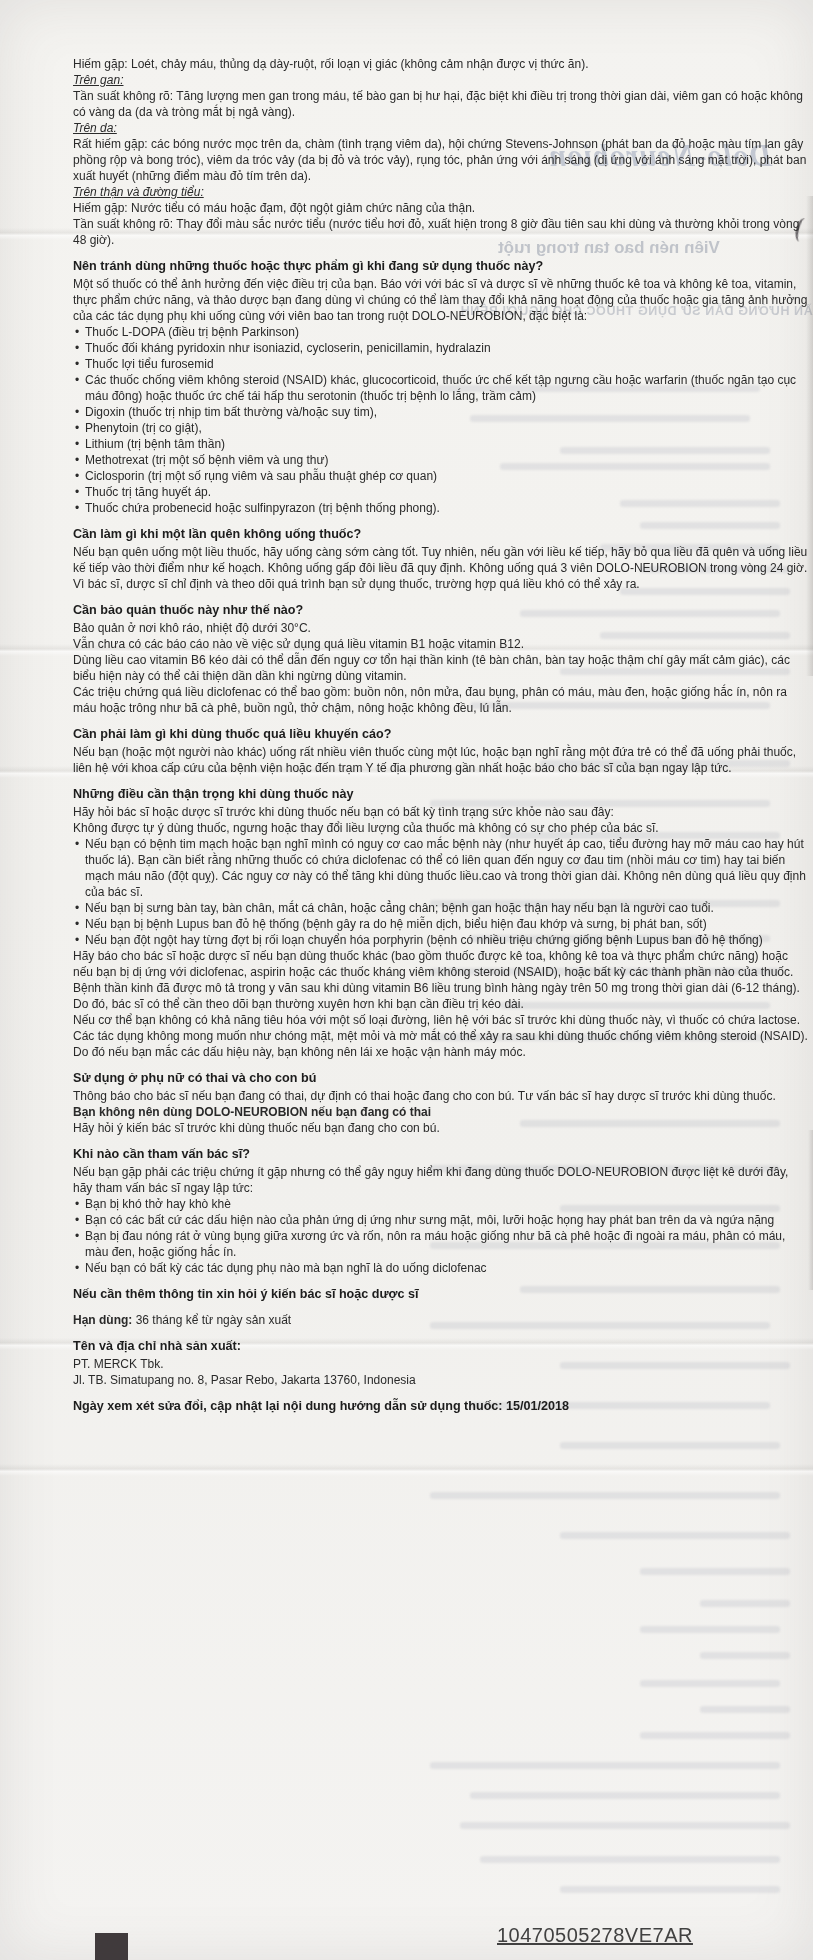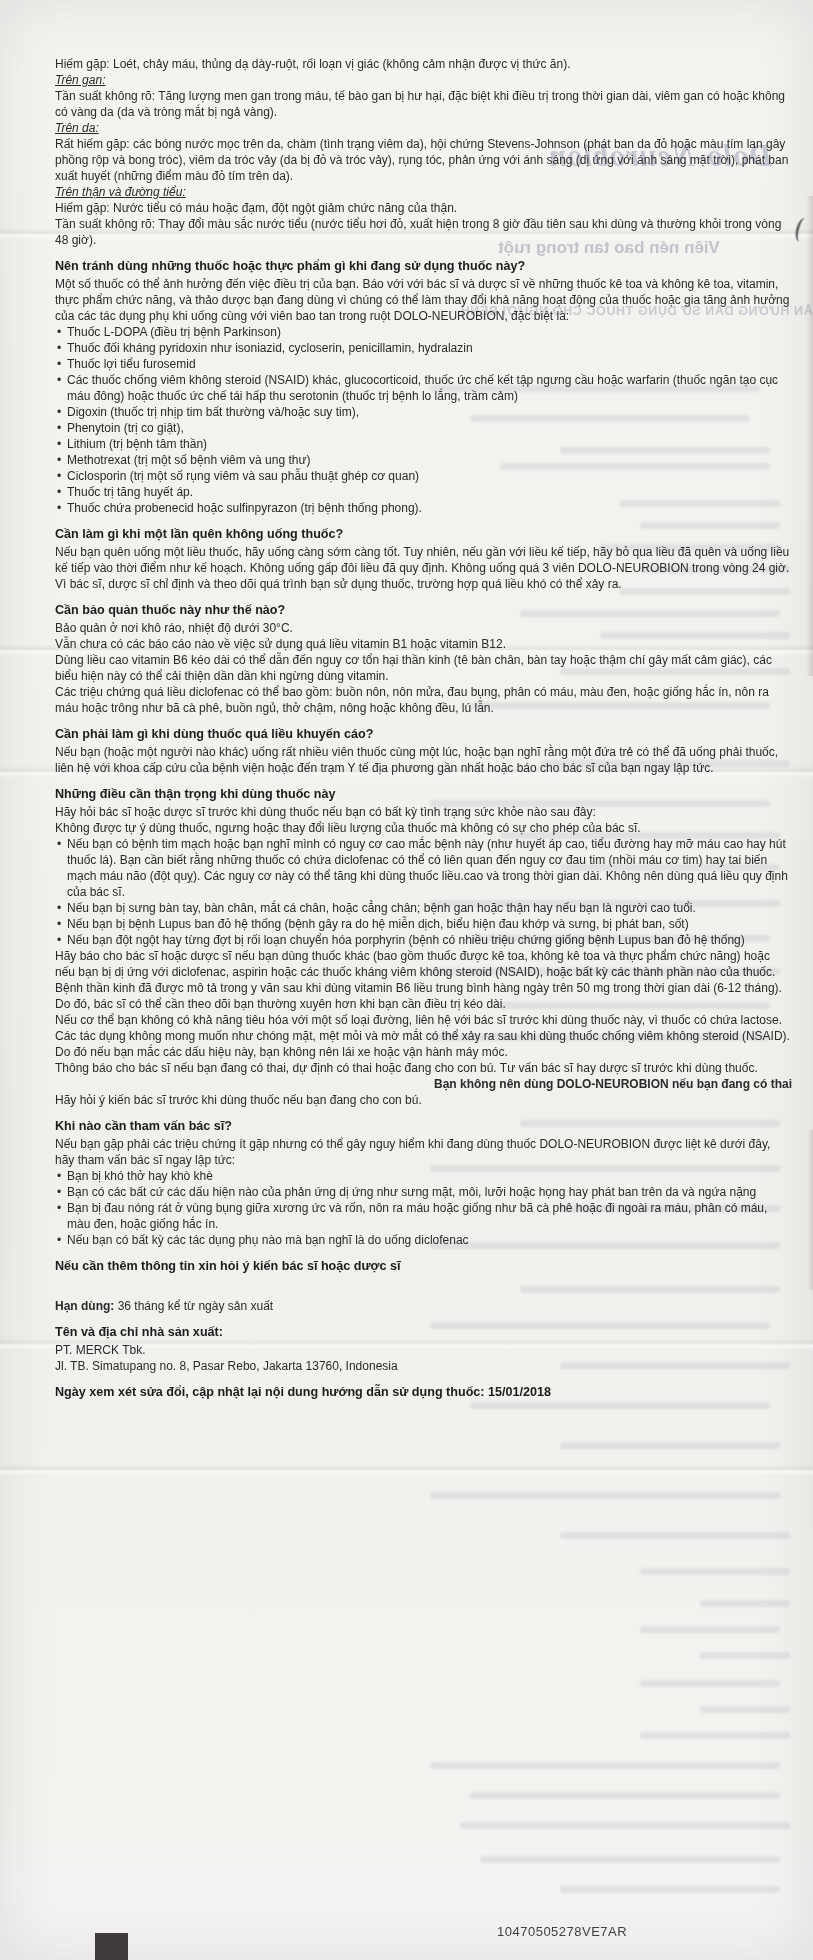--- a/index.html
+++ b/index.html
@@ -14,31 +14,31 @@
   
   .ghost{position:absolute;transform:scaleX(-1);color:rgba(116,128,152,.42);filter:blur(.7px);
          white-space:nowrap;pointer-events:none;}
   .ghost-brand{font-family:"Liberation Serif","DejaVu Serif",serif;font-weight:bold;font-style:italic;font-size:31px;letter-spacing:1px;color:rgba(122,136,164,.40);}
   .ghost-sub{font-weight:bold;font-size:17px;color:rgba(108,118,140,.38);}
   .ghost-head{font-weight:bold;font-size:12.5px;letter-spacing:.6px;color:rgba(108,118,140,.32);}
   .ghost-line{position:absolute;height:7px;border-radius:3px;background:rgba(122,130,150,.14);filter:blur(1px);pointer-events:none;}
   .ink-mark{position:absolute;left:796px;top:218px;width:9px;height:24px;border-left:3px solid rgba(70,66,70,.75);
             border-radius:60% 40% 50% 60%;transform:rotate(14deg);filter:blur(.4px);}
   
-  .doc{position:absolute;left:55px;top:56px;width:737px;color:#2a2a2a;font-size:12px;line-height:16px;}
+  .doc{position:absolute;left:73px;top:56px;width:737px;color:#2a2a2a;font-size:12px;line-height:16px;}
   .doc p{margin:0;}
   .doc .h{font-weight:bold;color:#1c1c1c;font-size:12.6px;margin:10px 0 2px;}
   .doc .sub{font-style:italic;text-decoration:underline;}
-  .doc .t.bold{font-weight:bold;text-align:right;}
-  .doc .t.gap{margin-top:24px;}
+  .doc .t.bold{font-weight:bold;}
+  .doc .t.gap{margin-top:10px;}
   .doc .b{position:relative;padding-left:12px;}
   .doc .b .dot{position:absolute;left:2px;top:0;}
   
   .reg-square{position:absolute;left:95px;top:1933px;width:33px;height:27px;background:#403a3c;}
-  .doc-code{position:absolute;left:497px;top:1924px;font-size:13px;color:#414141;letter-spacing:.5px;}
+  .doc-code{position:absolute;left:497px;top:1924px;font-size:20px;color:#414141;letter-spacing:.5px;text-decoration:underline;}
 </style>
 </head>
 <body>
 
 <div class="page">
 
   <div class="ghost ghost-brand" style="left:548px;top:138px;">Dolo-Neurobion</div>
   <div class="ghost ghost-sub" style="left:498px;top:238px;">Viên nén bao tan trong ruột</div>
   <div class="ghost ghost-head" style="left:460px;top:304px;">PHẦN HƯỚNG DẪN SỬ DỤNG THUỐC CHO NGƯỜI BỆNH</div>
   <div id="ghost-lines">
@@ -134,20 +134,21 @@
       <p class="t">Hãy hỏi bác sĩ hoặc dược sĩ trước khi dùng thuốc nếu bạn có bất kỳ tình trạng sức khỏe nào sau đây:</p>
       <p class="t">Không được tự ý dùng thuốc, ngưng hoặc thay đổi liều lượng của thuốc mà không có sự cho phép của bác sĩ.</p>
       <p class="b"><span class="dot">•</span><span>Nếu bạn có bệnh tim mạch hoặc bạn nghĩ mình có nguy cơ cao mắc bệnh này (như huyết áp cao, tiểu đường hay mỡ máu cao hay hút thuốc lá). Bạn cần biết rằng những thuốc có chứa diclofenac có thể có liên quan đến nguy cơ đau tim (nhồi máu cơ tim) hay tai biến mạch máu não (đột quỵ). Các nguy cơ này có thể tăng khi dùng thuốc liều.cao và trong thời gian dài. Không nên dùng quá liều quy định của bác sĩ.</span></p>
       <p class="b"><span class="dot">•</span><span>Nếu bạn bị sưng bàn tay, bàn chân, mắt cá chân, hoặc cẳng chân; bệnh gan hoặc thận hay nếu bạn là người cao tuổi.</span></p>
       <p class="b"><span class="dot">•</span><span>Nếu bạn bị bệnh Lupus ban đỏ hệ thống (bệnh gây ra do hệ miễn dịch, biểu hiện đau khớp và sưng, bị phát ban, sốt)</span></p>
       <p class="b"><span class="dot">•</span><span>Nếu bạn đột ngột hay từng đợt bị rối loạn chuyển hóa porphyrin (bệnh có nhiều triệu chứng giống bệnh Lupus ban đỏ hệ thống)</span></p>
       <p class="t">Hãy báo cho bác sĩ hoặc dược sĩ nếu bạn dùng thuốc khác (bao gồm thuốc được kê toa, không kê toa và thực phẩm chức năng) hoặc nếu bạn bị dị ứng với diclofenac, aspirin hoặc các thuốc kháng viêm không steroid (NSAID), hoặc bất kỳ các thành phần nào của thuốc.</p>
       <p class="t">Bệnh thần kinh đã được mô tả trong y văn sau khi dùng vitamin B6 liều trung bình hàng ngày trên 50 mg trong thời gian dài (6-12 tháng). Do đó, bác sĩ có thể cần theo dõi bạn thường xuyên hơn khi bạn cần điều trị kéo dài.</p>
       <p class="t">Nếu cơ thể bạn không có khả năng tiêu hóa với một số loại đường, liên hệ với bác sĩ trước khi dùng thuốc này, vì thuốc có chứa lactose.</p>
       <p class="t">Các tác dụng không mong muốn như chóng mặt, mệt mỏi và mờ mắt có thể xảy ra sau khi dùng thuốc chống viêm không steroid (NSAID). Do đó nếu bạn mắc các dấu hiệu này, bạn không nên lái xe hoặc vận hành máy móc.</p>
+      <p class="h">Sử dụng ở phụ nữ có thai và cho con bú</p>
       <p class="t">Thông báo cho bác sĩ nếu bạn đang có thai, dự định có thai hoặc đang cho con bú. Tư vấn bác sĩ hay dược sĩ trước khi dùng thuốc.</p>
       <p class="t bold">Bạn không nên dùng DOLO-NEUROBION nếu bạn đang có thai</p>
       <p class="t">Hãy hỏi ý kiến bác sĩ trước khi dùng thuốc nếu bạn đang cho con bú.</p>
       <p class="h">Khi nào cần tham vấn bác sĩ?</p>
       <p class="t">Nếu bạn gặp phải các triệu chứng ít gặp nhưng có thể gây nguy hiểm khi đang dùng thuốc DOLO-NEUROBION được liệt kê dưới đây, hãy tham vấn bác sĩ ngay lập tức:</p>
       <p class="b"><span class="dot">•</span><span>Bạn bị khó thở hay khò khè</span></p>
       <p class="b"><span class="dot">•</span><span>Bạn có các bất cứ các dấu hiện nào của phản ứng dị ứng như sưng mặt, môi, lưỡi hoặc họng hay phát ban trên da và ngứa nặng</span></p>
       <p class="b"><span class="dot">•</span><span>Bạn bị đau nóng rát ở vùng bụng giữa xương ức và rốn, nôn ra máu hoặc giống như bã cà phê hoặc đi ngoài ra máu, phân có máu, màu đen, hoặc giống hắc ín.</span></p>
       <p class="b"><span class="dot">•</span><span>Nếu bạn có bất kỳ các tác dụng phụ nào mà bạn nghĩ là do uống diclofenac</span></p>
       <p class="h">Nếu cần thêm thông tin xin hỏi ý kiến bác sĩ hoặc dược sĩ</p>

